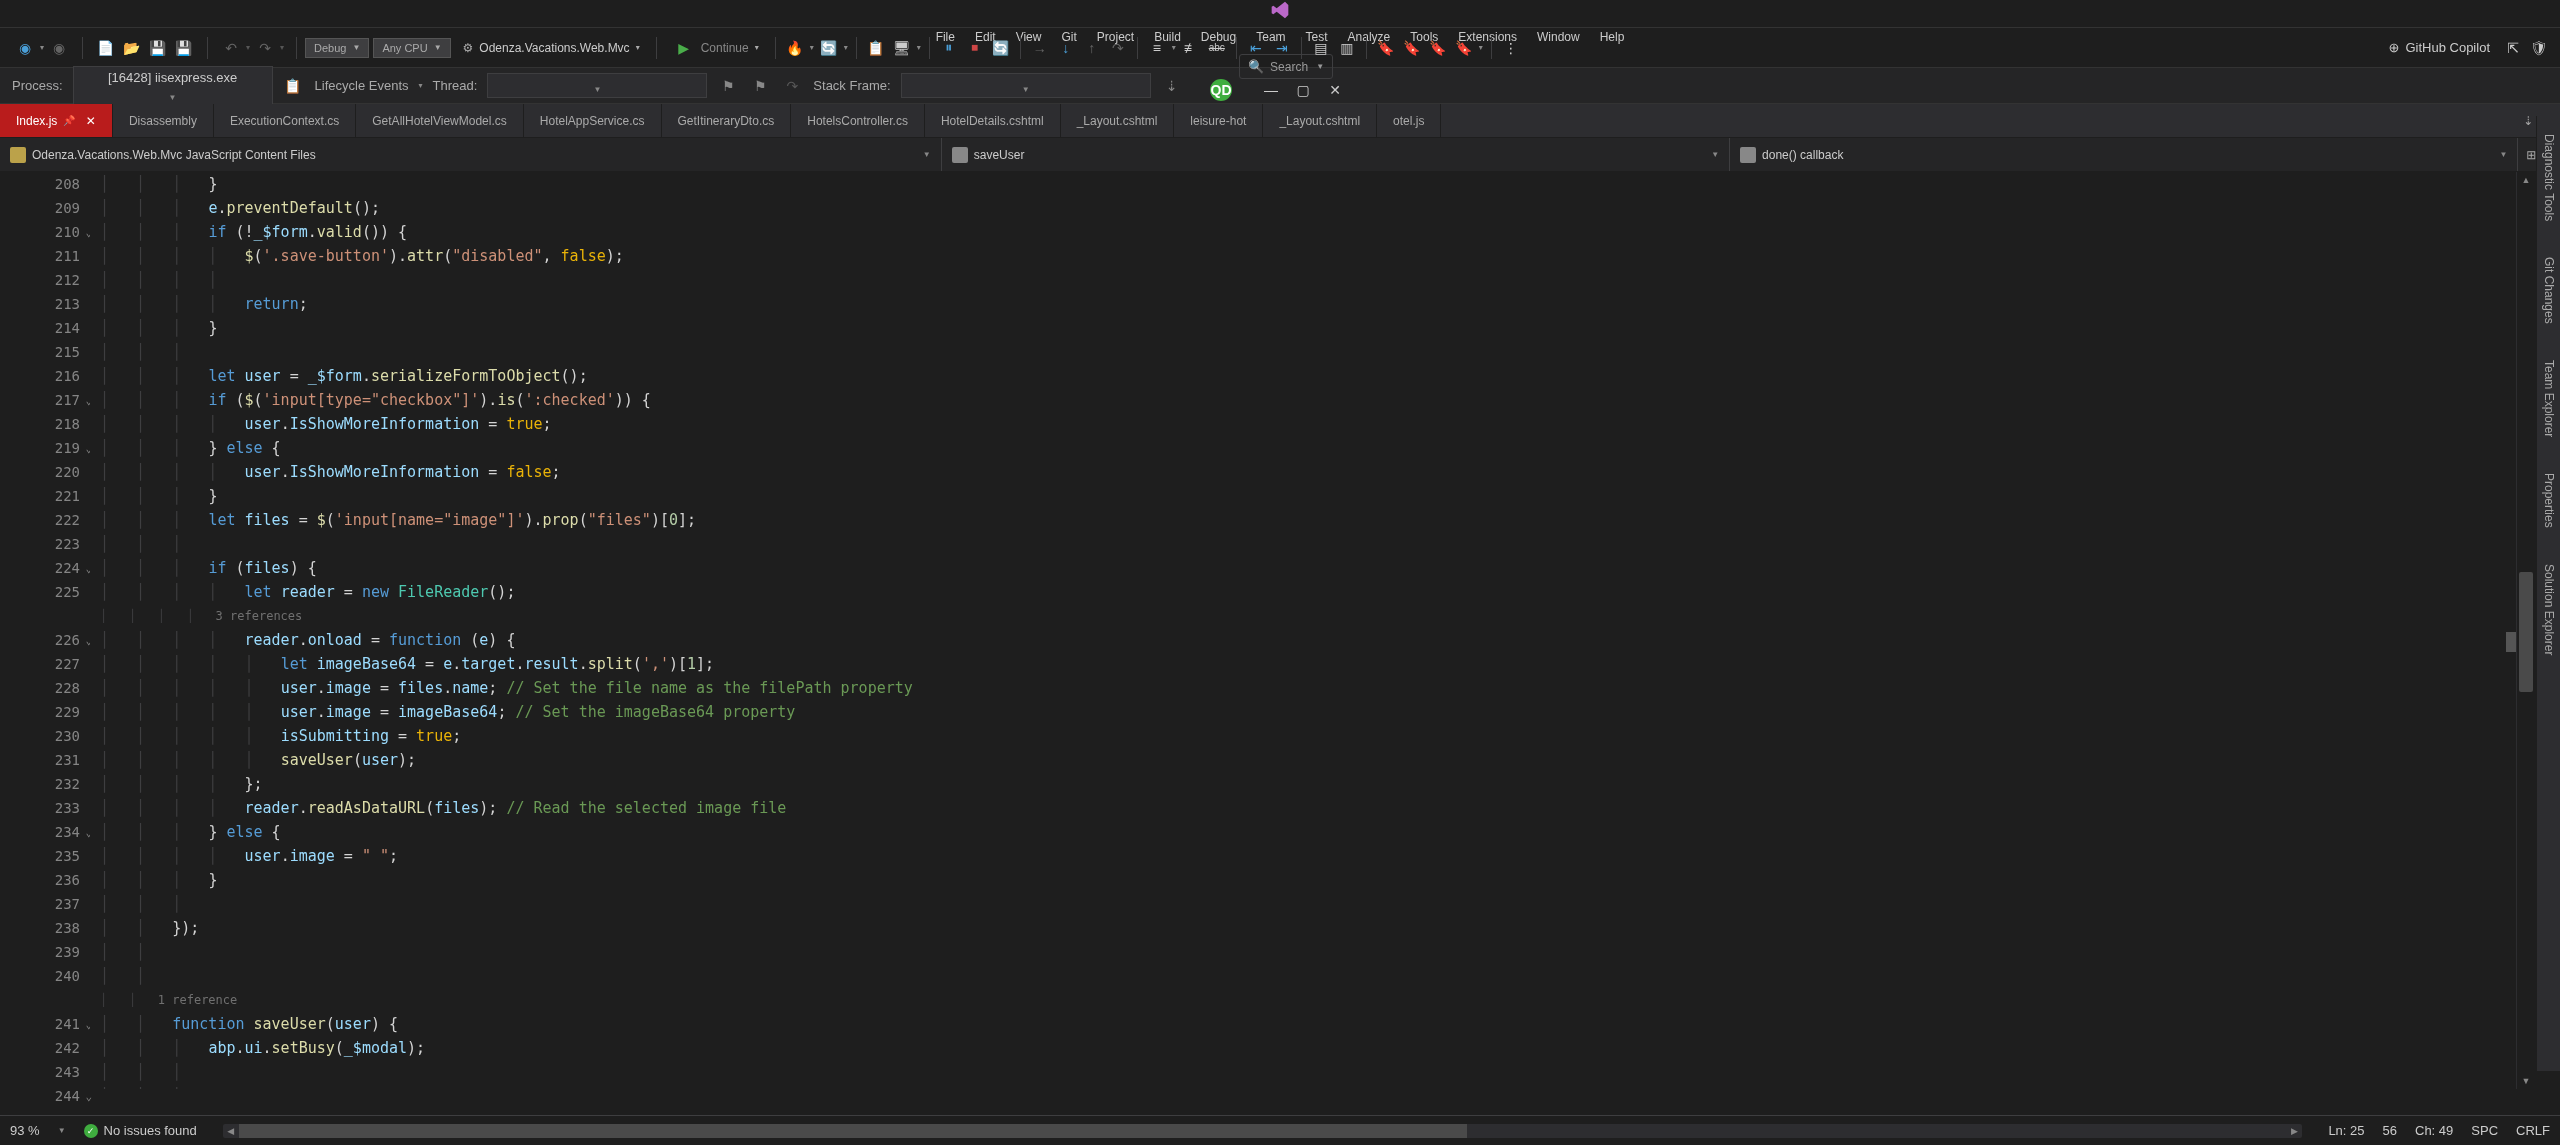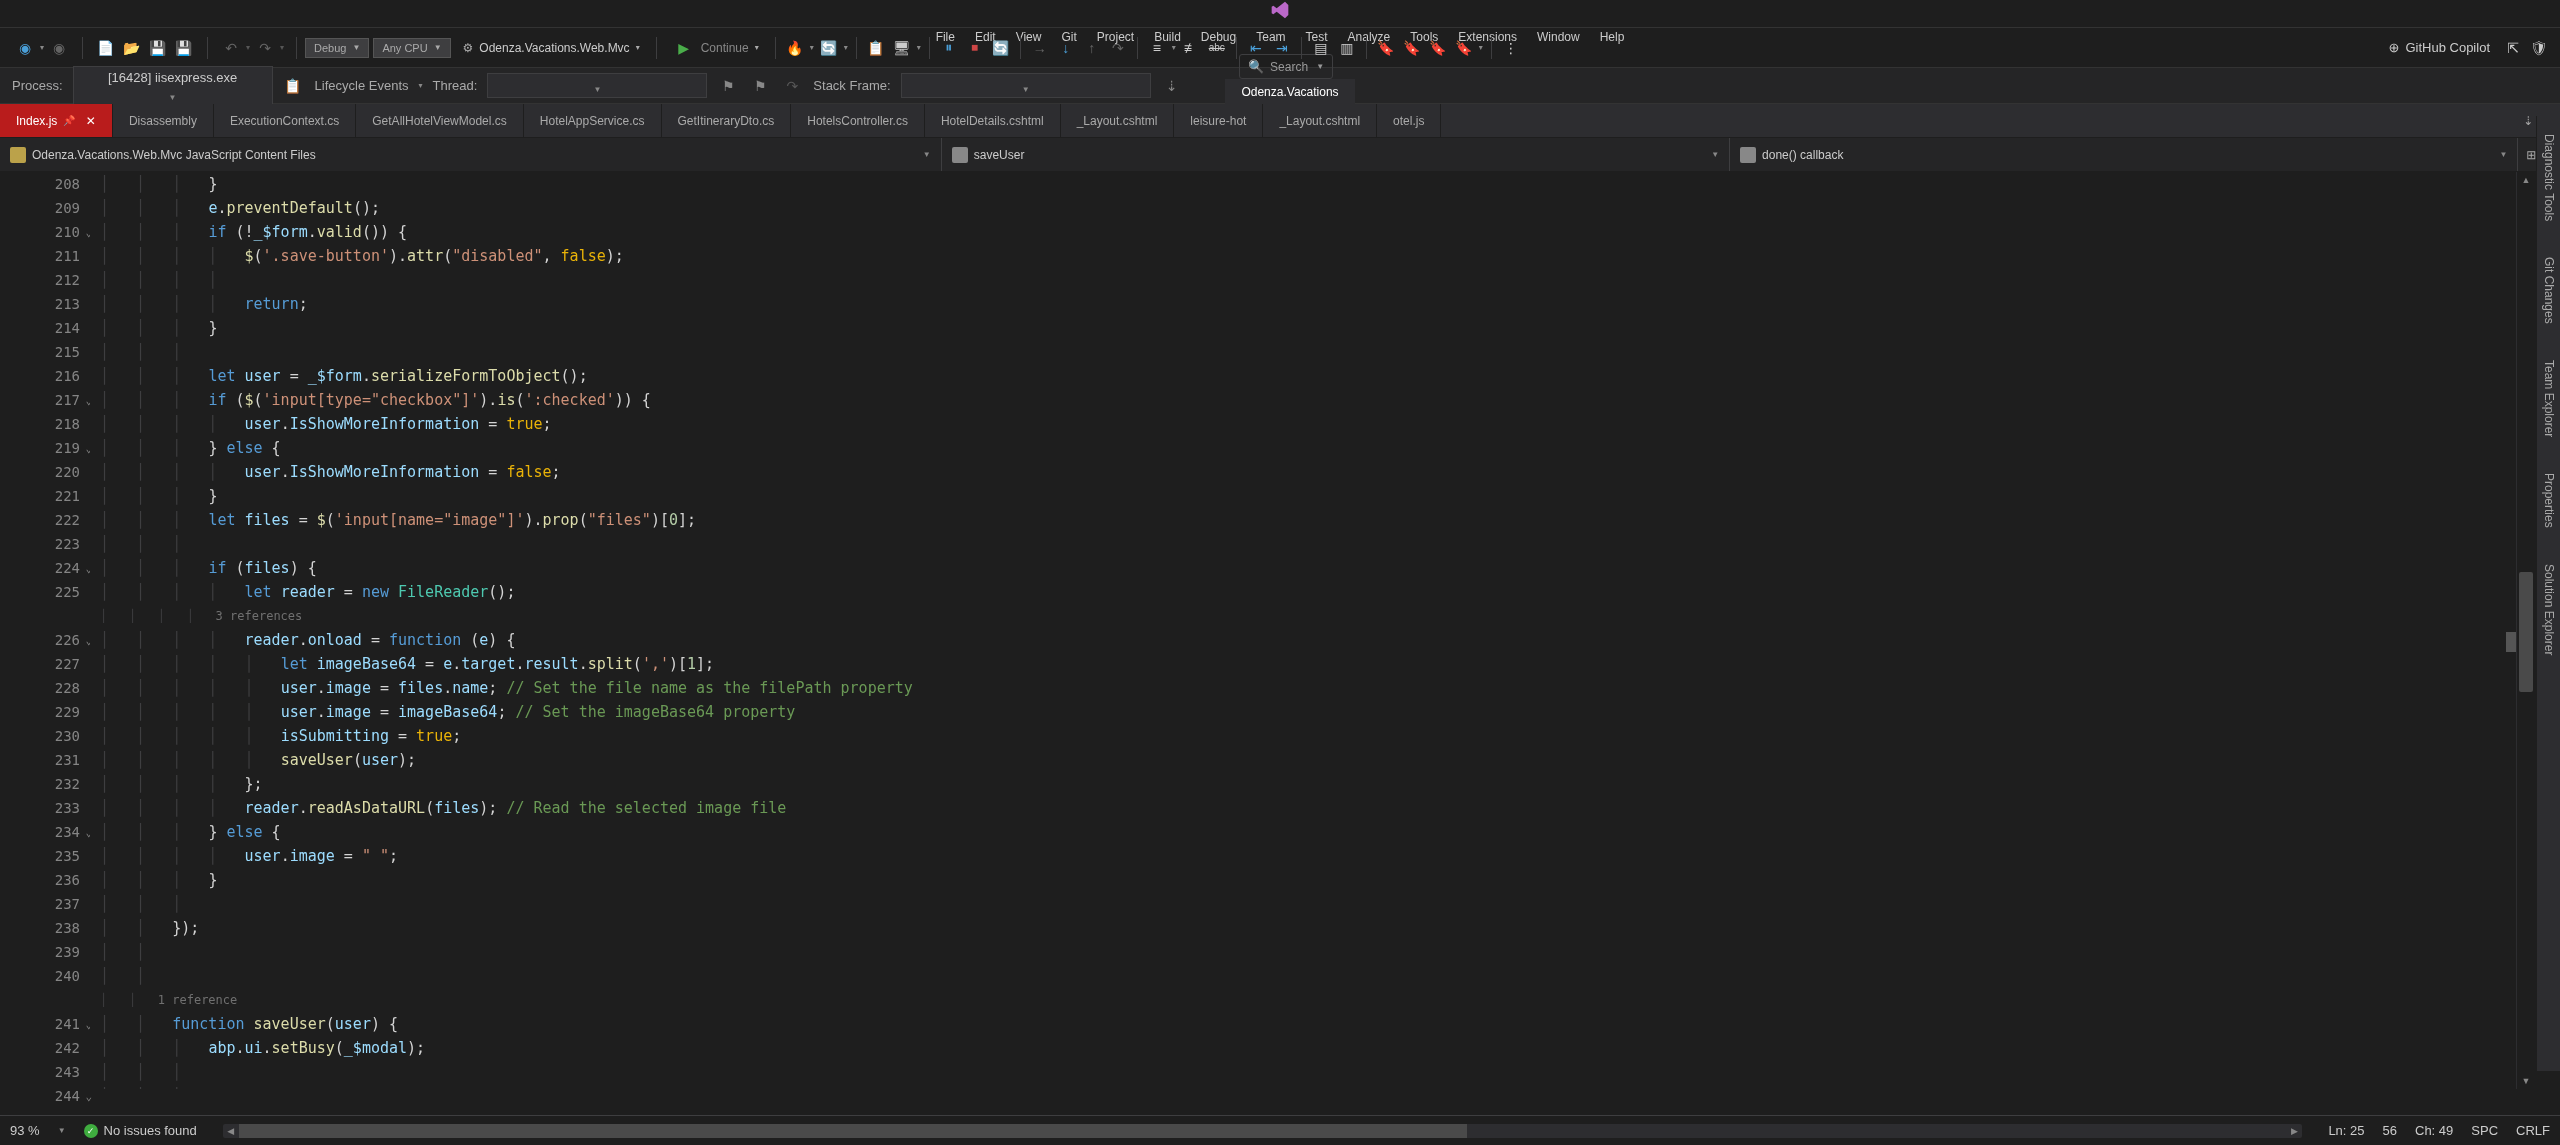--- a/index.html
+++ b/index.html
@@ -124,23 +124,20 @@
       <span>Analyze</span>
       <span>Tools</span>
       <span>Extensions</span>
       <span>Window</span>
       <span>Help</span>
     </div>
   <div class="search-wrap">
     <span class="mag">🔍</span>
     <span>Search</span>
     <span class="caret">▼</span>
-  </div>
-  <div class="title-center">
-    <div class="app-title">Odenza.Vacations</div>
   </div>
   <div class="win-controls">
     <div class="avatar">QD</div>
     <div class="win-btn">—</div>
     <div class="win-btn">▢</div>
     <div class="win-btn">✕</div>
   </div>
 </div>
 
 <div class="toolbar">

